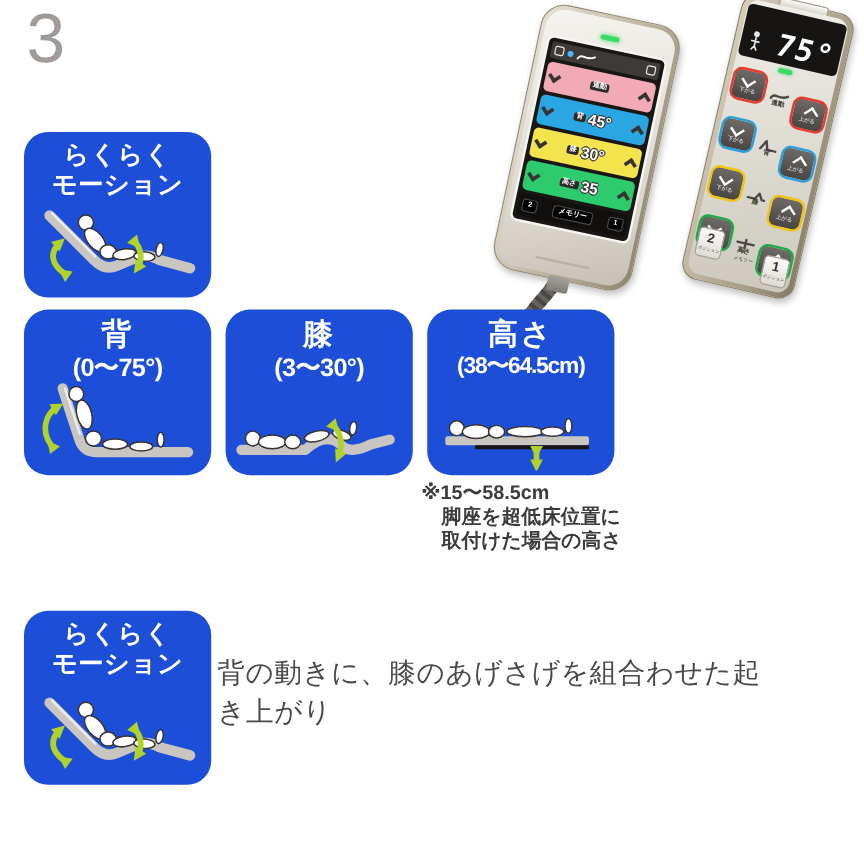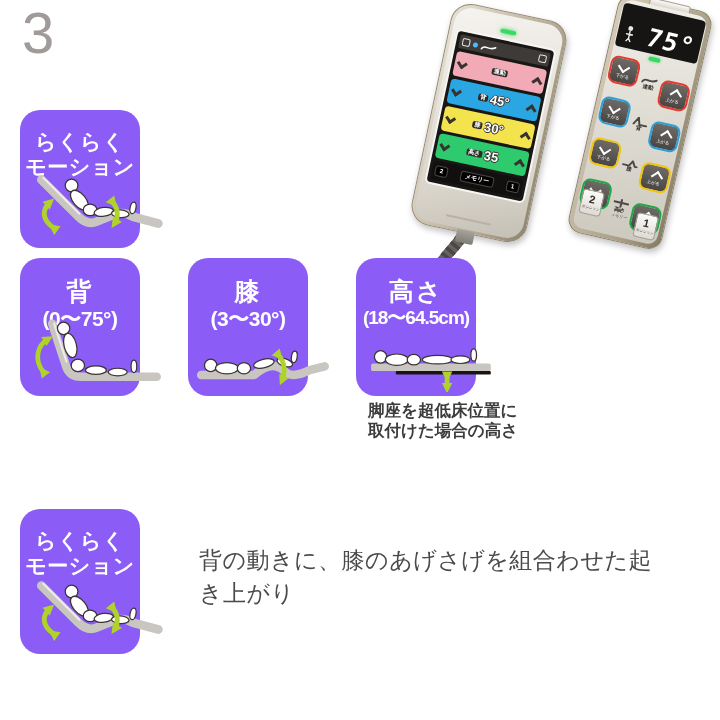--- a/index.html
+++ b/index.html
@@ -5,43 +5,43 @@
   html,body{margin:0;padding:0;background:#fff;}
   .page{position:relative;width:720px;height:720px;background:#fff;overflow:hidden;
         font-family:"Liberation Sans","DejaVu Sans",sans-serif;}
 
   
   .title{position:absolute;left:22px;top:4px;display:flex;align-items:baseline;color:#a09a98;}
   .title .num{font-size:58px;font-weight:400;line-height:1;}
   .title .txt{font-size:33px;font-weight:400;letter-spacing:3px;margin-left:10px;}
 
   
-  .card{position:absolute;width:120px;height:138px;background:#8b5cf6;border-radius:20px;
-        color:#fff;text-align:center;box-sizing:border-box;padding-top:19px;}
+  .card{position:absolute;width:156px;height:138px;background:#1d4ed8;border-radius:20px;
+        color:#fff;text-align:center;box-sizing:border-box;padding-top:7px;}
   .card .l1{font-size:21px;font-weight:800;line-height:1.2;letter-spacing:1px;}
   .card .l2{font-size:21px;font-weight:800;line-height:1.2;letter-spacing:0.5px;}
   .card .nm{font-size:25px;font-weight:800;line-height:1.15;letter-spacing:2px;}
   .card .rg{font-size:21px;font-weight:800;line-height:1.25;white-space:nowrap;letter-spacing:-0.5px;text-align:center;}
   .card .rg.small{font-size:19px;letter-spacing:-1px;}
   .card svg.illu{position:absolute;left:4px;bottom:4px;}
   .card.tall{height:145px;}
 
   #card-rakuraku{left:20px;top:110px;}
   #card-back{left:20px;top:258px;}
   #card-knee{left:188px;top:258px;}
   #card-height{left:356px;top:258px;}
   #card-rakuraku2{left:20px;top:509px;}
 
   
   .footnote{position:absolute;left:351px;top:401px;color:#3c3c3c;font-size:16.5px;
             font-weight:600;line-height:20px;}
   .footnote .ind{margin-left:17px;font-family:Liberation Serif, serif;}
 
   
-  .desc{position:absolute;left:199px;top:544px;width:470px;font-size:23px;color:#4a4a4a;
+  .desc{position:absolute;left:181px;top:544px;width:470px;font-size:23px;color:#4a4a4a;
         font-weight:500;line-height:1.45;letter-spacing:0.5px;}
 
   
   .photo{position:absolute;left:0;top:0;width:720px;height:300px;pointer-events:none;}
 
   .remote{position:absolute;box-sizing:border-box;}
   
   .r1{left:430px;top:10px;width:118px;height:226px;transform:rotate(12deg);
       background:linear-gradient(100deg,#e6e0d5,#b3a791 70%,#8f8570);
       border:1px solid #958a74;border-radius:20px;box-shadow:2px 3px 6px rgba(0,0,0,.25);}
@@ -357,21 +357,21 @@
         <ellipse cx="72" cy="50" rx="11" ry="4.5" transform="rotate(-13 72 50)"></ellipse>
         <ellipse cx="94" cy="49" rx="8.5" ry="4" transform="rotate(18 94 49)"></ellipse>
         <ellipse cx="104" cy="43" rx="3" ry="6" transform="rotate(8 104 43)"></ellipse>
       </g>
       <path d="M88,42 C94,49 95,59 91,68" fill="none" stroke="#b0d32a" stroke-width="5" marker-start="url(#ah3)" marker-end="url(#ah3)"></path>
     </svg>
   </div>
 
   <div class="card" id="card-height">
     <div class="nm">高さ</div>
-    <div class="rg small">(18〜64.5cm)</div>
+    <div class="rg small">(38〜64.5cm)</div>
     <svg class="illu" width="140" height="76" viewBox="0 0 140 80">
       <defs>
           <marker id="ah4" markerUnits="userSpaceOnUse" markerWidth="13" markerHeight="13" refX="6.5" refY="6.5" orient="auto">
         <path d="M1,1 L12,6.5 L1,12 Z" fill="#b0d32a"></path>
           </marker>
         </defs>
       <rect x="8" y="50" width="126" height="8" rx="2" fill="#c9c6c2"></rect>
       <rect x="34" y="58" width="100" height="3.5" rx="1" fill="#181413"></rect>
       <g fill="#fff" stroke="#3a3432" stroke-width="1.3">
         <circle cx="18" cy="43" r="6.5"></circle>
@@ -379,20 +379,21 @@
         <ellipse cx="53" cy="46" rx="7" ry="5.5"></ellipse>
         <ellipse cx="78" cy="46" rx="16" ry="4.5"></ellipse>
         <ellipse cx="102" cy="46" rx="10" ry="4"></ellipse>
         <ellipse cx="116" cy="41" rx="3" ry="6.5"></ellipse>
       </g>
       <path d="M88,64 L88,76" fill="none" stroke="#b0d32a" stroke-width="5" marker-start="url(#ah4)" marker-end="url(#ah4)"></path>
     </svg>
   </div>
 
   <div class="footnote">
+    <div>※15〜58.5cm</div>
     <div class="ind">脚座を超低床位置に</div>
     <div class="ind">取付けた場合の高さ</div>
   </div>
 
   <div class="card tall" id="card-rakuraku2">
     <div class="l1">らくらく</div>
     <div class="l2">モーション</div>
     <svg class="illu" width="140" height="78" viewBox="0 0 140 80">
       <defs>
           <marker id="ah5" markerUnits="userSpaceOnUse" markerWidth="13" markerHeight="13" refX="6.5" refY="6.5" orient="auto">

